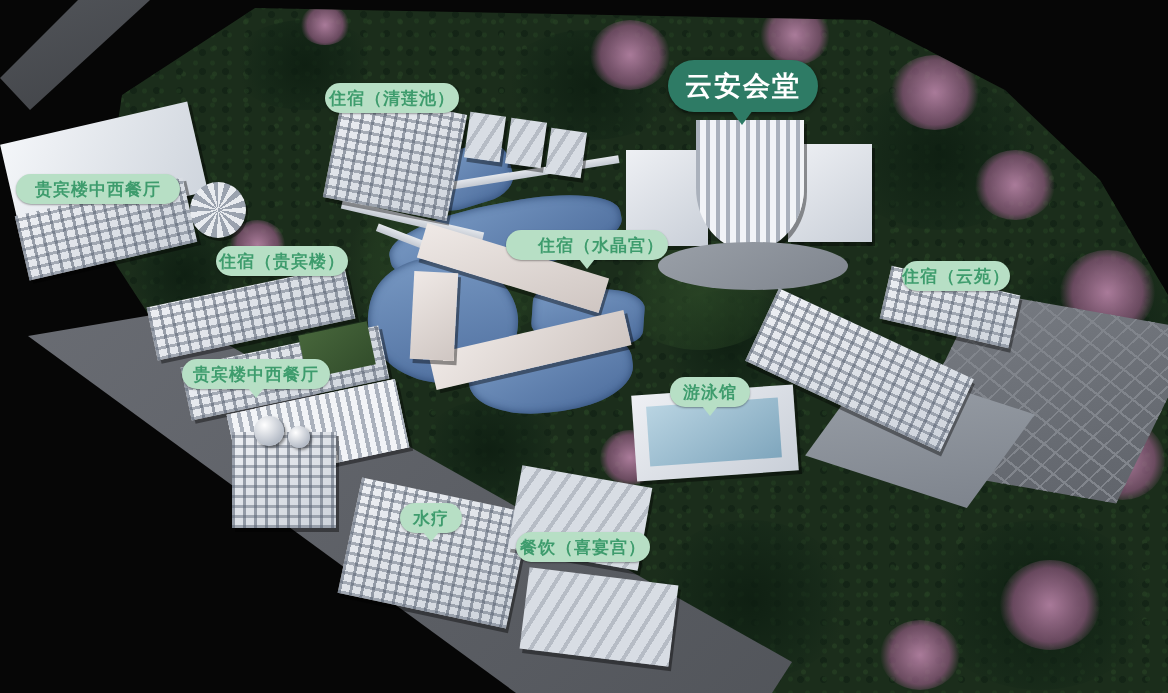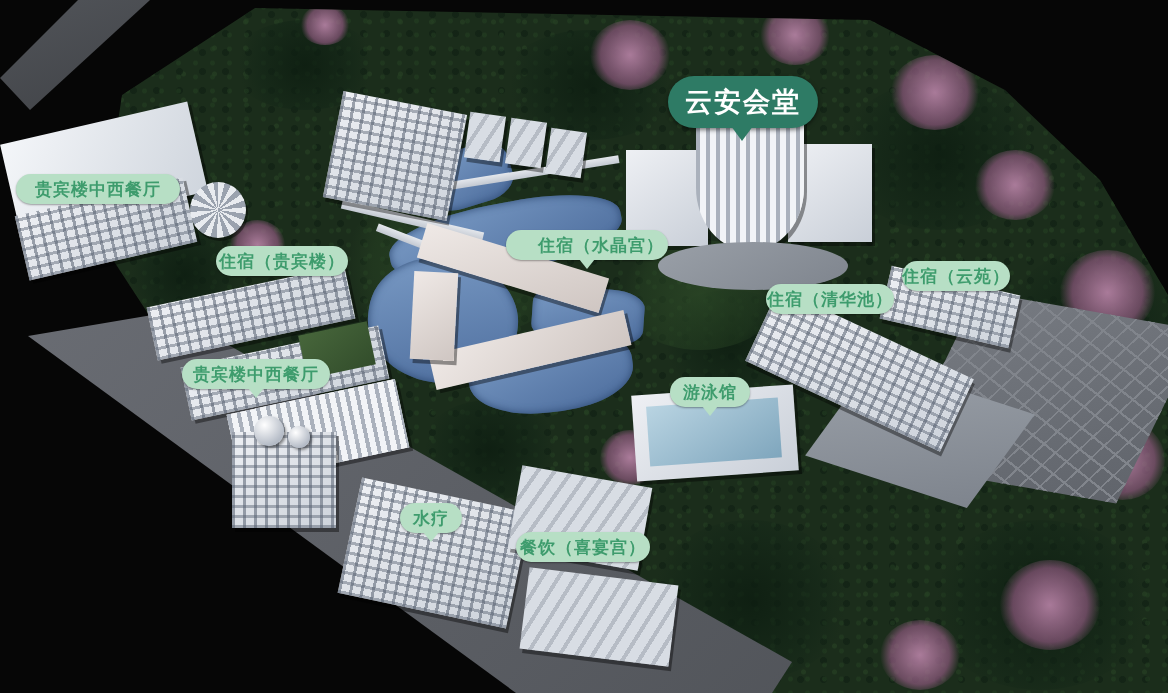--- a/index.html
+++ b/index.html
@@ -162,25 +162,25 @@
   <div class="bluroof" style="left:648px;top:402px;width:132px;height:60px;transform:rotate(-4deg);"></div>
 
   <div class="bld win" style="left:232px;top:432px;width:104px;height:96px;"></div>
   <div class="dome" style="left:254px;top:416px;width:30px;height:30px;"></div>
   <div class="dome" style="left:288px;top:426px;width:22px;height:22px;"></div>
 
   <div class="bld win" style="left:348px;top:494px;width:172px;height:118px;transform:rotate(12deg);"></div>
   <div class="bld roofline" style="left:514px;top:476px;width:132px;height:84px;transform:rotate(10deg);"></div>
   <div class="bld roofline" style="left:524px;top:576px;width:150px;height:82px;transform:rotate(7deg);"></div>
 
-  <div class="badge-dark" style="left:668px;top:76px;width:150px;">云安会堂</div>
+  <div class="badge-dark" style="left:668px;top:60px;width:150px;">云安会堂</div>
 
+  <div class="pill" style="left:325px;top:83px;width:134px;">住宿（清莲池）</div>
   <div class="pill" style="left:16px;top:174px;width:164px;">贵宾楼中西餐厅</div>
   <div class="pill" style="left:216px;top:246px;width:132px;">住宿（贵宾楼）</div>
   <div class="pill tail" style="left:506px;top:230px;width:134px;padding-left:28px;">住宿（水晶宫）</div>
-  <div class="pill" style="left:766px;top:284px;width:128px;">住宿（清华池）</div>
   <div class="pill" style="left:902px;top:261px;width:108px;">住宿（云苑）</div>
   <div class="pill tail" style="left:182px;top:359px;width:148px;">贵宾楼中西餐厅</div>
   <div class="pill tail" style="left:670px;top:377px;width:80px;">游泳馆</div>
   <div class="pill tail" style="left:400px;top:503px;width:62px;">水疗</div>
   <div class="pill" style="left:516px;top:532px;width:134px;">餐饮（喜宴宫）</div>
 
 </div>
 
 </body></html>

